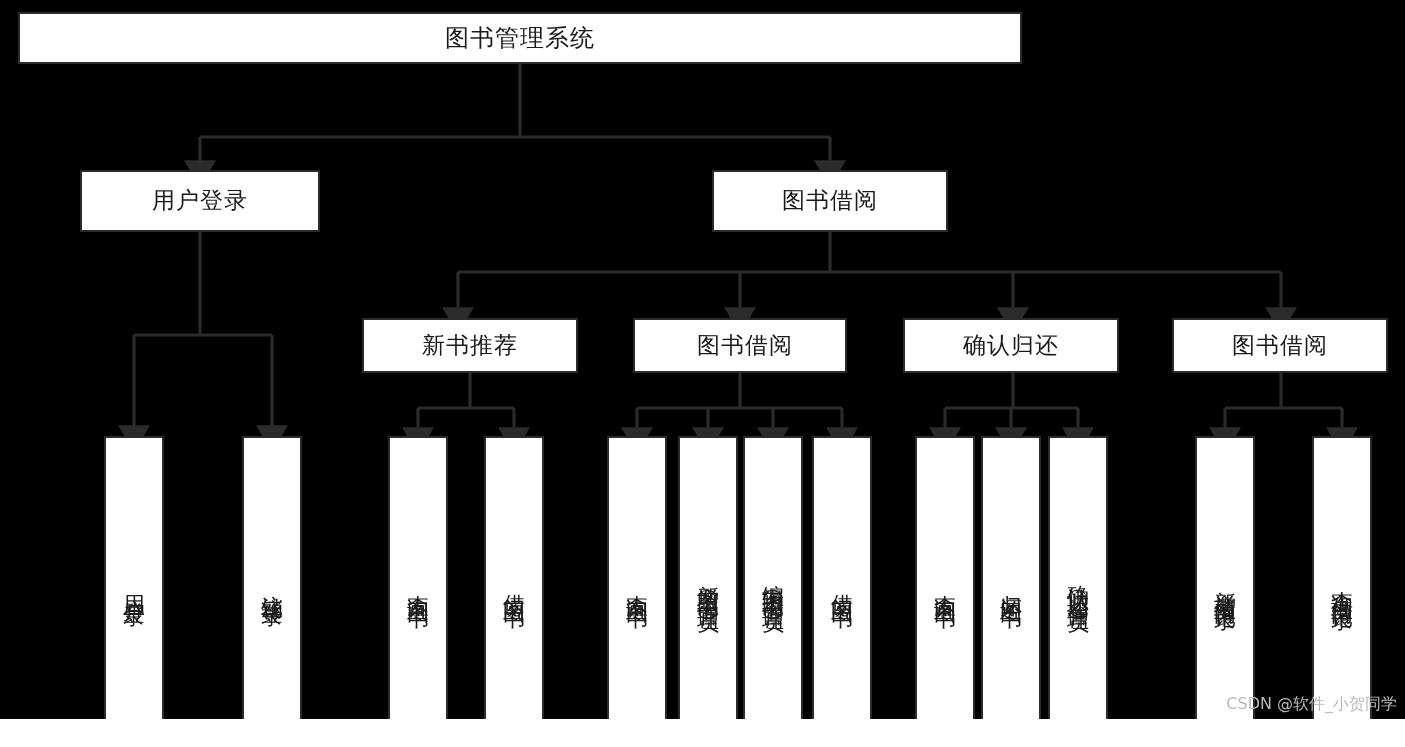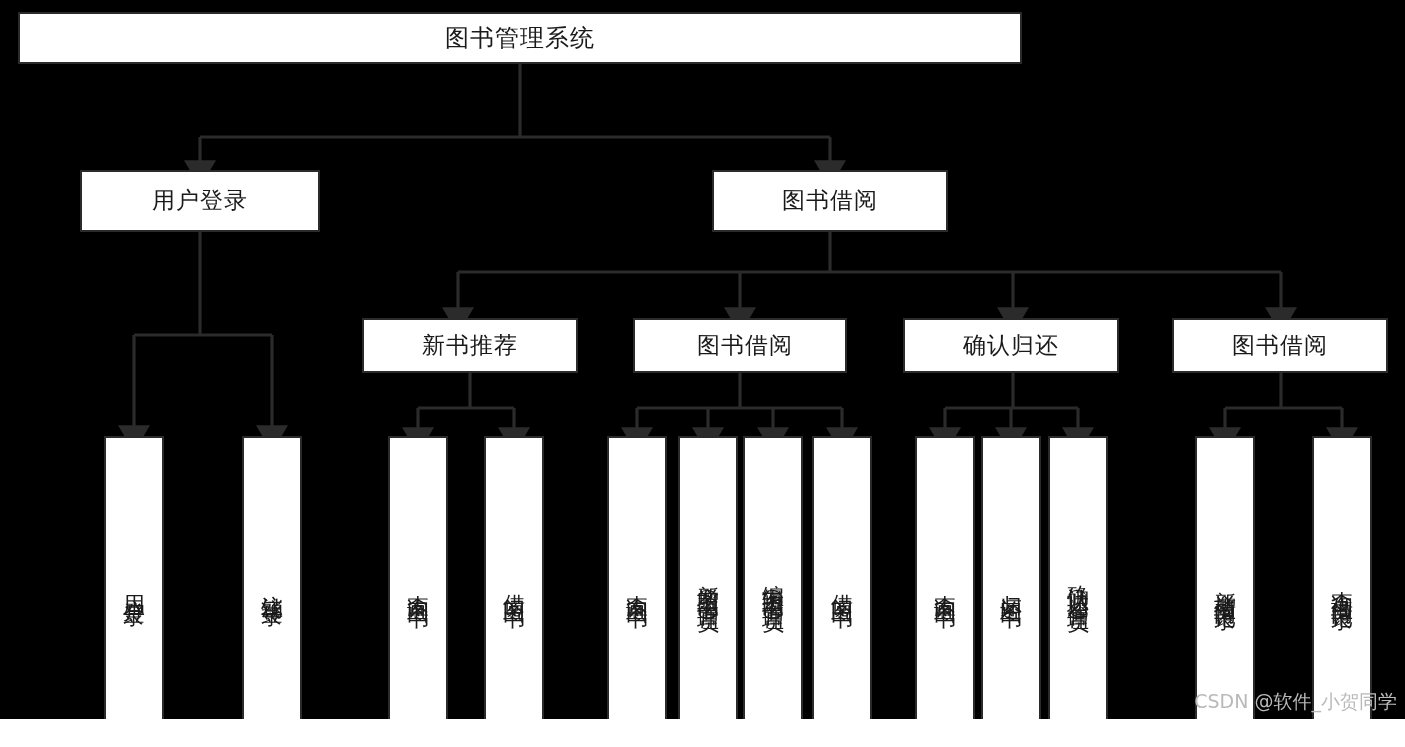--- a/index.html
+++ b/index.html
@@ -57,21 +57,21 @@
   .node-v .vlabel {
     writing-mode: vertical-rl;
     text-orientation: upright;
     display: block;
     white-space: nowrap;
   }
   #watermark {
     position: absolute;
     right: 8px;
     bottom: 4px;
-    font-size: 19px;
+    font-size: 16px;
     color: #b9b9b9;
     white-space: nowrap;
     user-select: none;
   }
 </style>
 </head>
 <body>
 
 <div id="diagram-root">
 

